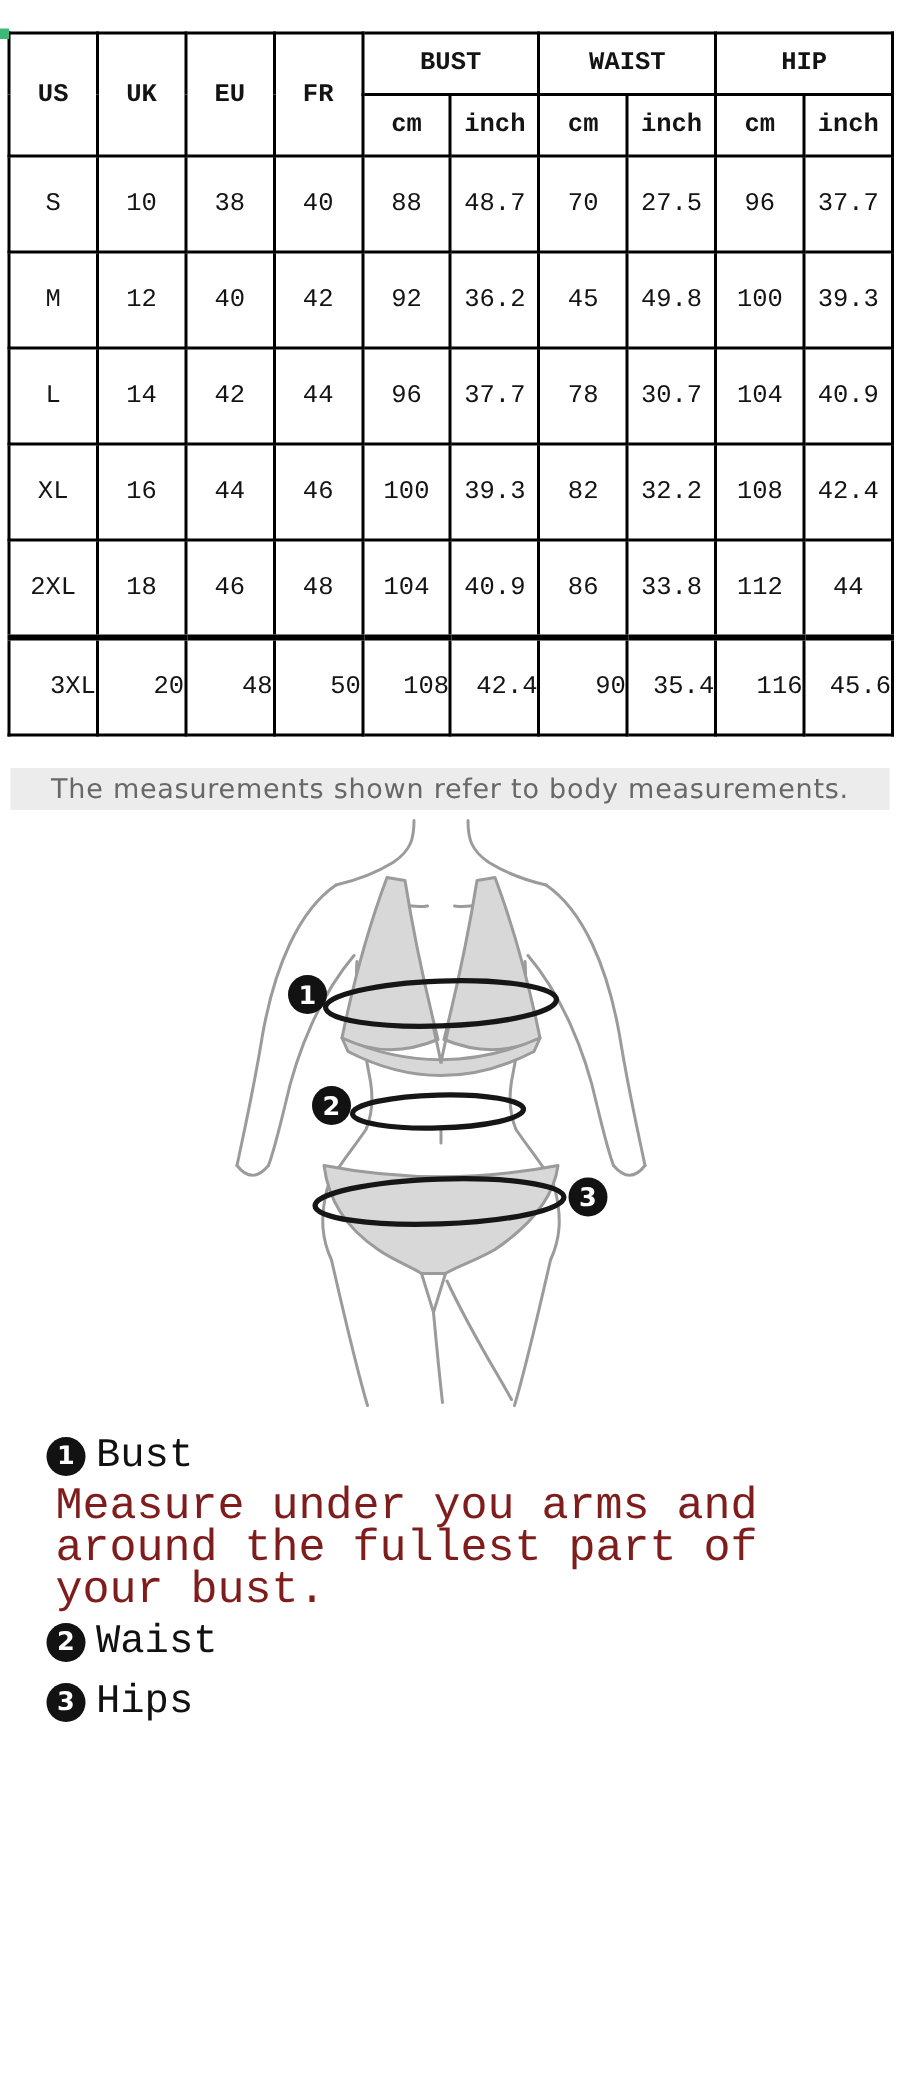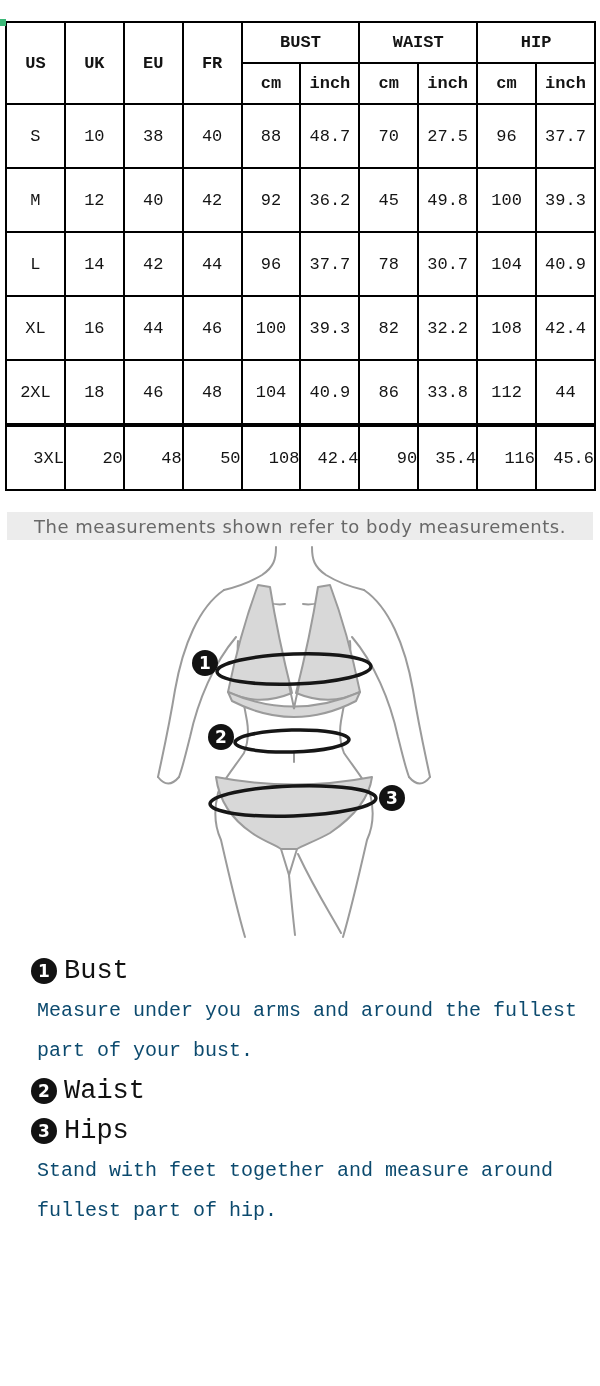--- a/index.html
+++ b/index.html
@@ -38,21 +38,21 @@
   
   .instructions{padding:8px 18px 0 31px;}
   .inst-title{display:flex;align-items:center;height:40px;font-size:27px;}
   .badge{
     width:26px;height:26px;min-width:26px;border-radius:50%;background:#121212;color:#fff;
     display:flex;align-items:center;justify-content:center;
     font-family:"DejaVu Sans","Liberation Sans",sans-serif;font-size:17px;font-weight:bold;
     margin-right:7px;
   }
   .inst-text{
-    margin:0 0 0 6px;max-width:545px;font-size:20px;line-height:40px;color:#0c4a6e;
+    margin:0 0 0 6px;max-width:545px;font-size:30px;line-height:28px;color:#7f1d1d;
   }
 </style>
 </head>
 <body>
 
 <div class="corner-artifact"></div>
 
 <table class="size-chart">
   <colgroup>
     <col style="width:10%">
@@ -227,14 +227,13 @@
 
   <div class="inst-title">
     <span class="badge">2</span>
     <span>Waist</span>
   </div>
 
   <div class="inst-title">
     <span class="badge">3</span>
     <span>Hips</span>
   </div>
-  <p class="inst-text">Stand with feet together and measure around fullest part of hip.</p>
 </div>
 
 </body></html>

